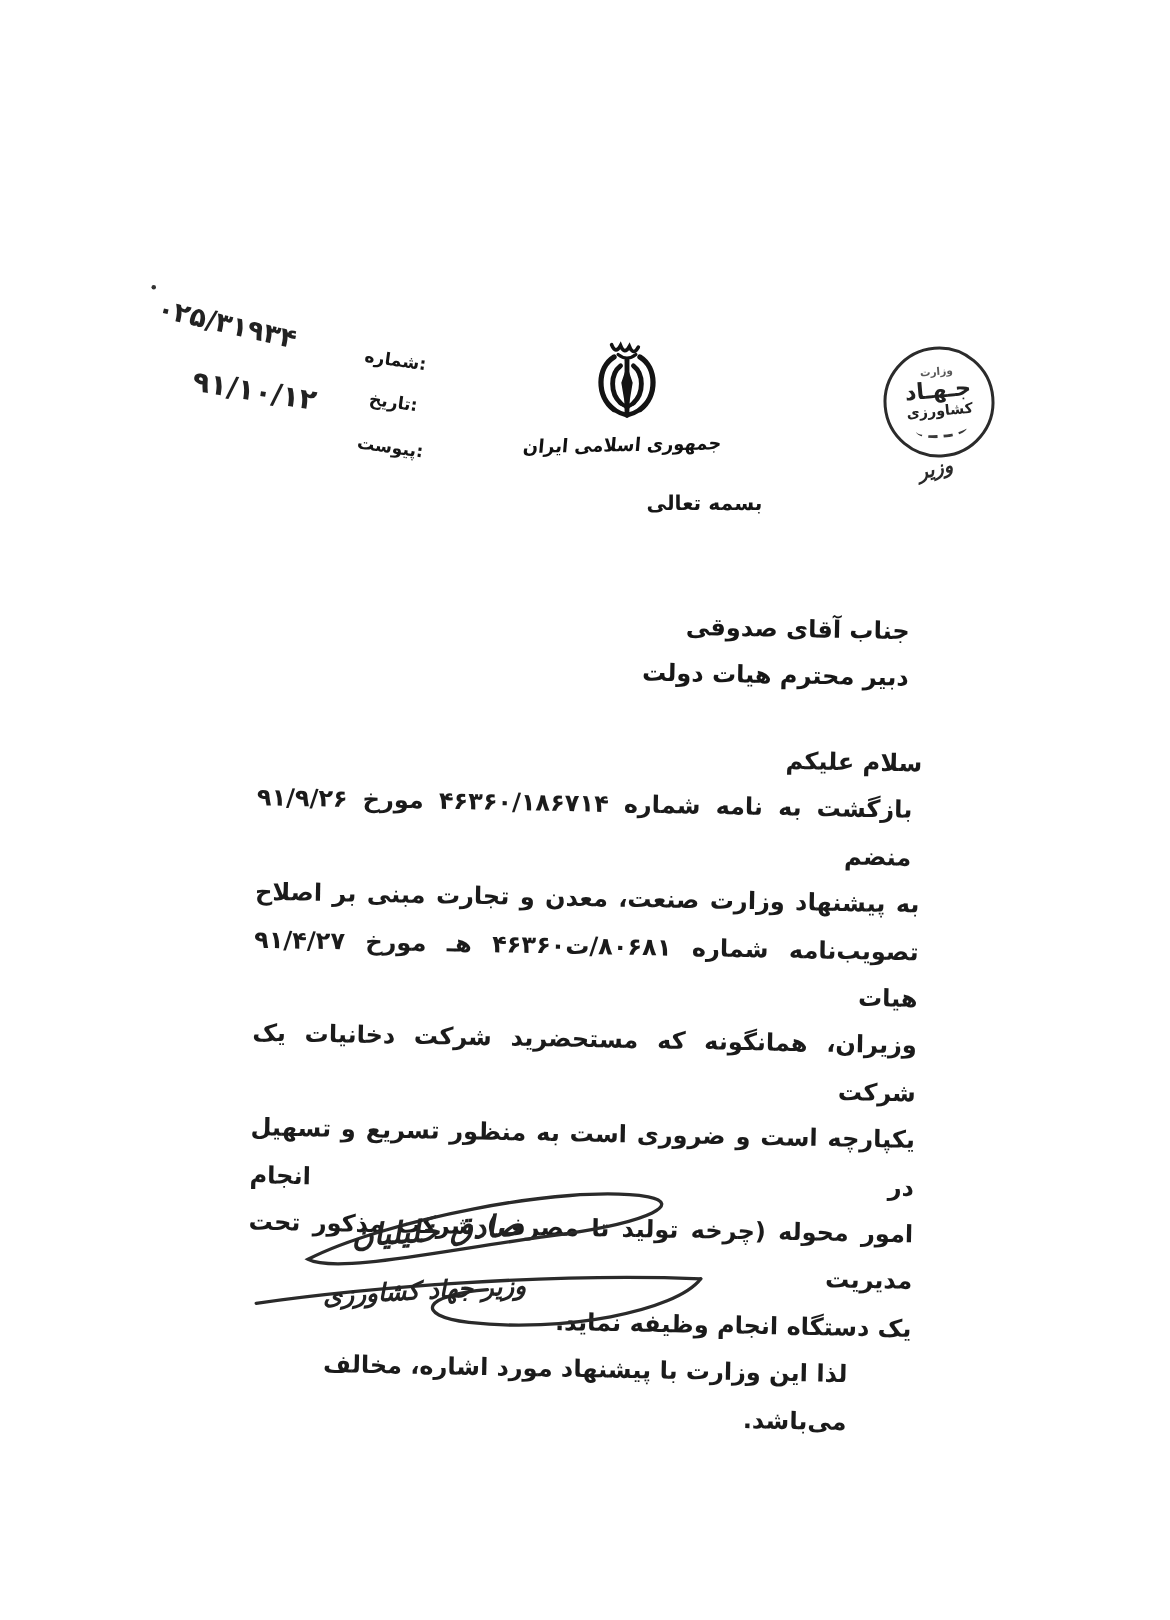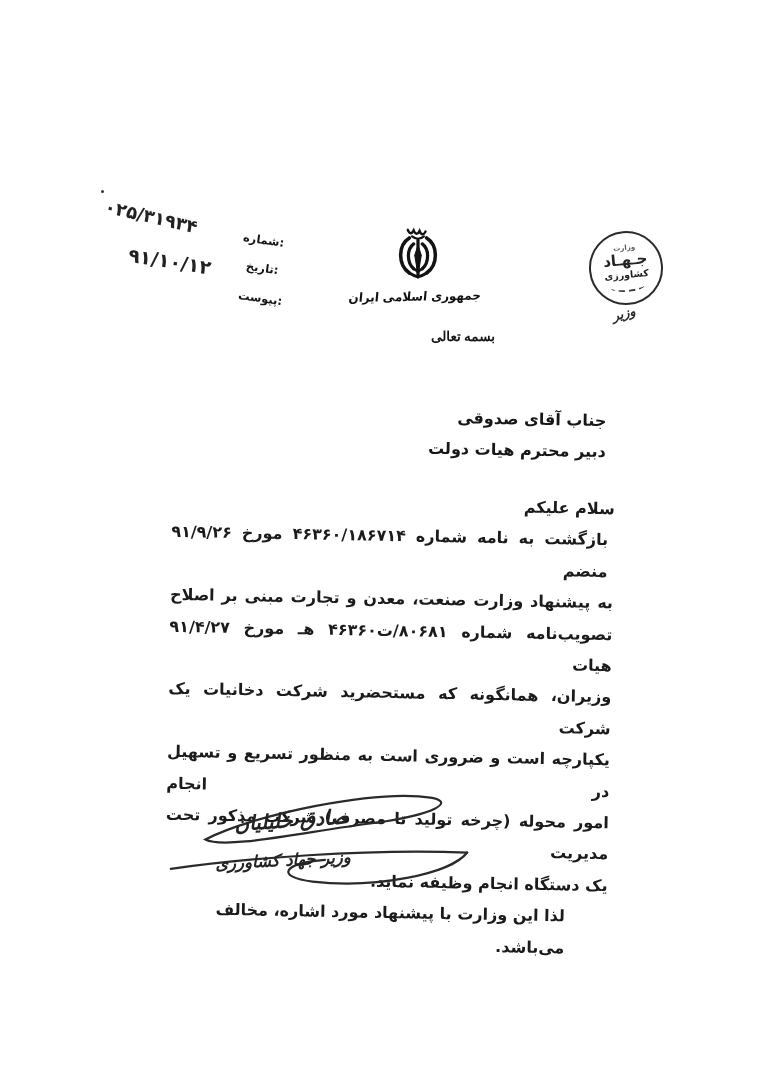--- a/index.html
+++ b/index.html
@@ -15,21 +15,21 @@
   .hw-number{left:104px;top:206px;font-size:18px;letter-spacing:2px;transform:rotate(13deg);}
   .hw-date{left:128px;top:250px;font-size:19px;letter-spacing:5px;transform:rotate(9deg);}
   .speck{width:3px;height:3px;background:#333;border-radius:50%;}
   
   .emblem-svg{left:391px;top:226px;}
   .jomhuri{
     left:346px;top:289px;width:112px;text-align:center;white-space:nowrap;
     font-size:12.5px;font-weight:800;letter-spacing:-0.5px;
     transform:skewX(-6deg) scaleX(.95) rotate(-1deg);color:#111;
   }
-  .besmeh{left:431px;top:328px;font-size:13.5px;font-weight:800;color:#161616;font-family:Liberation Serif, serif;}
+  .besmeh{left:431px;top:328px;font-size:13.5px;font-weight:800;color:#161616;}
   
   .stamp{
     left:589px;top:231px;width:70px;height:70px;border:2.5px solid #2b2b2b;border-radius:50%;
     transform:rotate(-5deg);display:flex;flex-direction:column;align-items:center;
     justify-content:center;gap:0;color:#222;
   }
   .stamp-top{font-size:7px;font-weight:700;opacity:.75;line-height:8px;}
   .stamp-center{font-size:15px;font-weight:800;line-height:17px;}
   .stamp-bottom{font-size:9.5px;font-weight:800;line-height:11px;}
   .stamp-dashes{width:34px;height:9px;border-bottom:2px dashed #3a3a3a;border-radius:0 0 50% 50%;margin-top:1px;}

